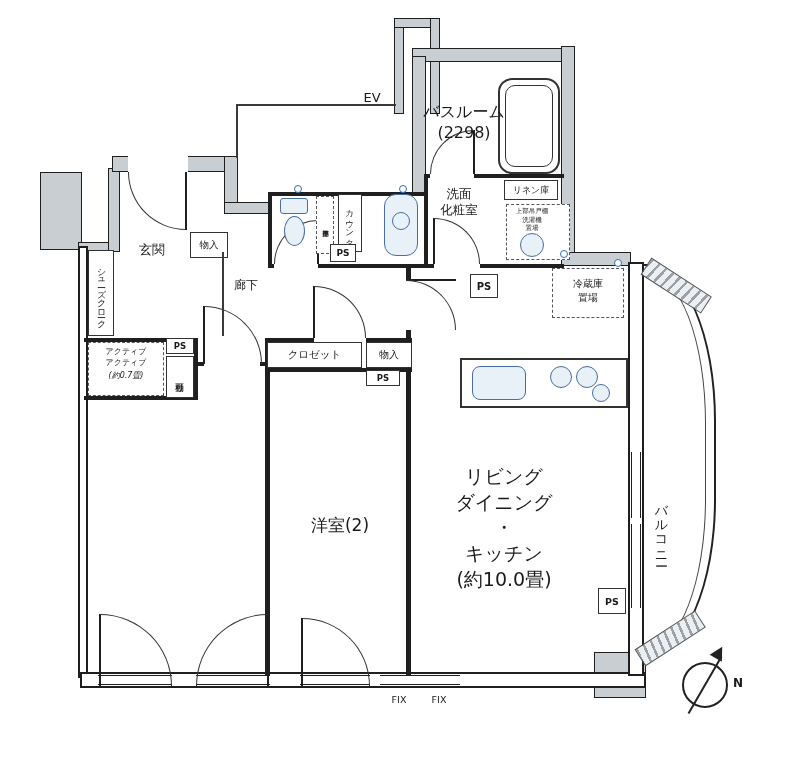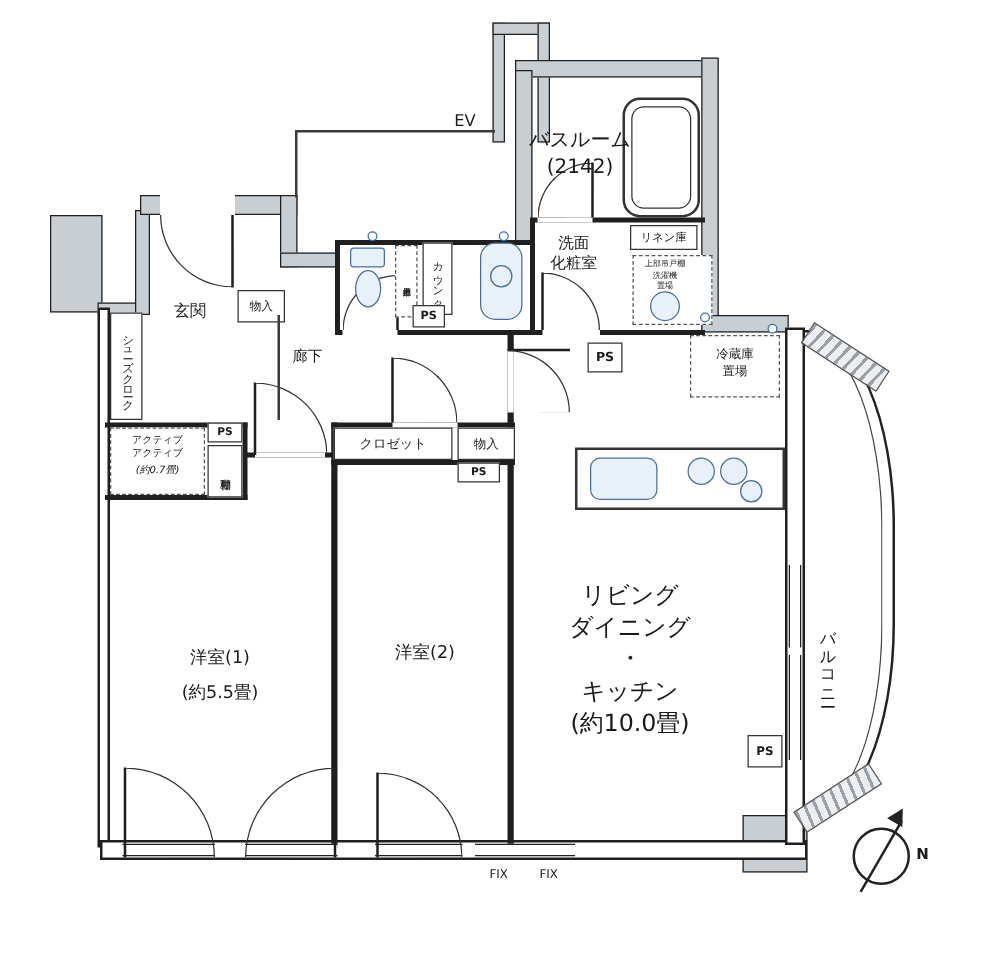--- a/index.html
+++ b/index.html
@@ -189,37 +189,33 @@
 
   <div class="udot" style="left:294px;top:185px;"></div>
   <div class="udot" style="left:399px;top:185px;"></div>
   <div class="udot" style="left:560px;top:250px;"></div>
   <div class="udot" style="left:614px;top:259px;"></div>
 
   <div class="lbl" style="left:352px;top:90px;width:40px;font-size:13px;">EV</div>
 
   <div class="lbl" style="left:422px;top:102px;width:84px;font-size:16px;">
     <div>バスルーム</div>
-    <div>(2142)</div>
+    <div>(2298)</div>
   </div>
 
   <div class="lbl" style="left:428px;top:186px;width:62px;font-size:12.5px;">
     <div>洗面</div>
     <div>化粧室</div>
   </div>
 
   <div class="lbl" style="left:126px;top:242px;width:52px;font-size:13px;">玄関</div>
   <div class="lbl" style="left:222px;top:278px;width:48px;font-size:12px;">廊下</div>
 
-  <div class="lbl" style="left:104px;top:512px;width:144px;font-size:14px;line-height:2;">
-    <div>洋室(1)</div>
-    <div>(約5.5畳)</div>
-  </div>
-
-  <div class="lbl" style="left:274px;top:508px;width:132px;font-size:14px;line-height:2;">
+
+  <div class="lbl" style="left:274px;top:508px;width:132px;font-size:17px;line-height:2;">
     <div>洋室(2)</div>
   </div>
 
   <div class="lbl" style="left:438px;top:464px;width:132px;font-size:19px;line-height:1.35;">
     <div>リビング</div>
     <div>ダイニング</div>
     <div>・</div>
     <div>キッチン</div>
     <div>(約10.0畳)</div>
   </div>

